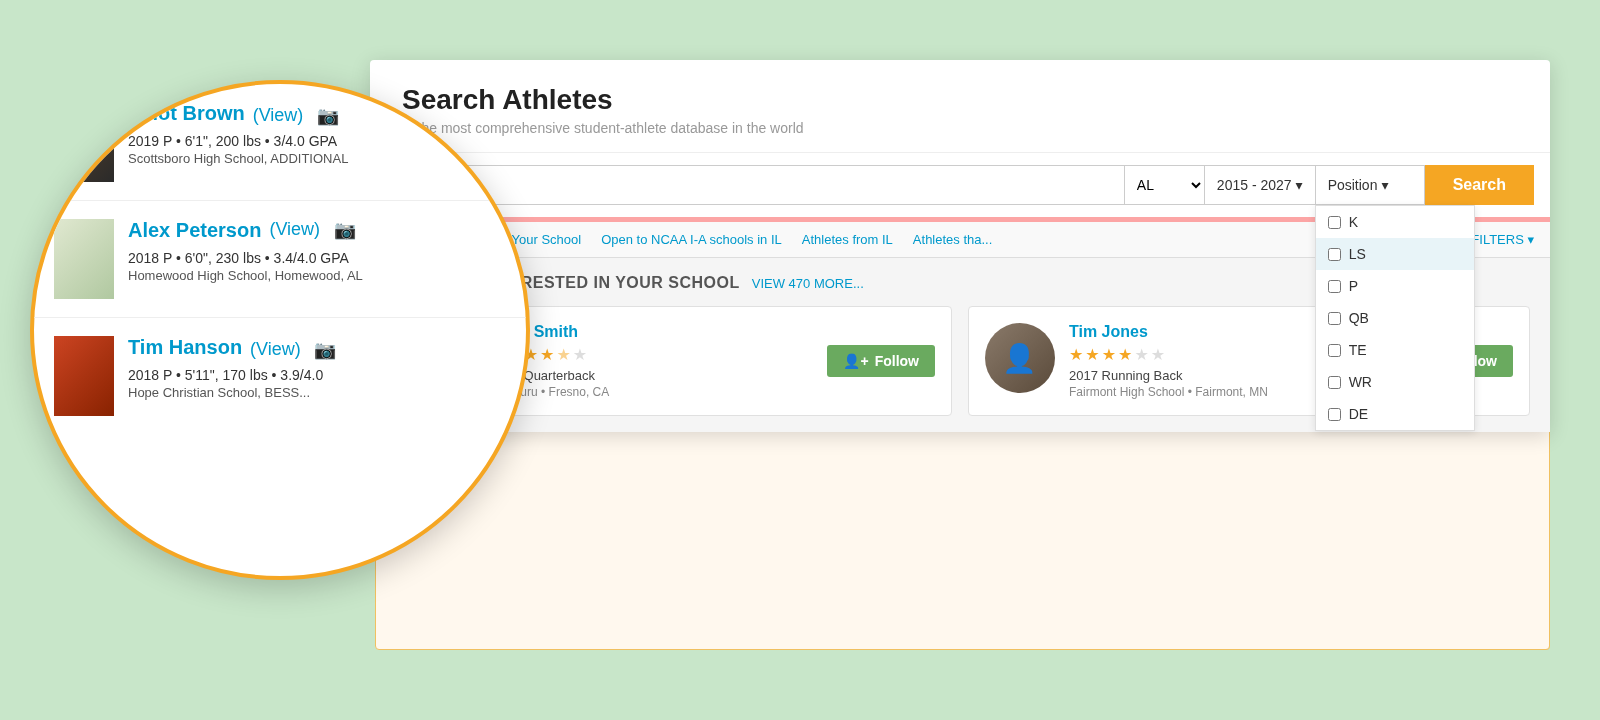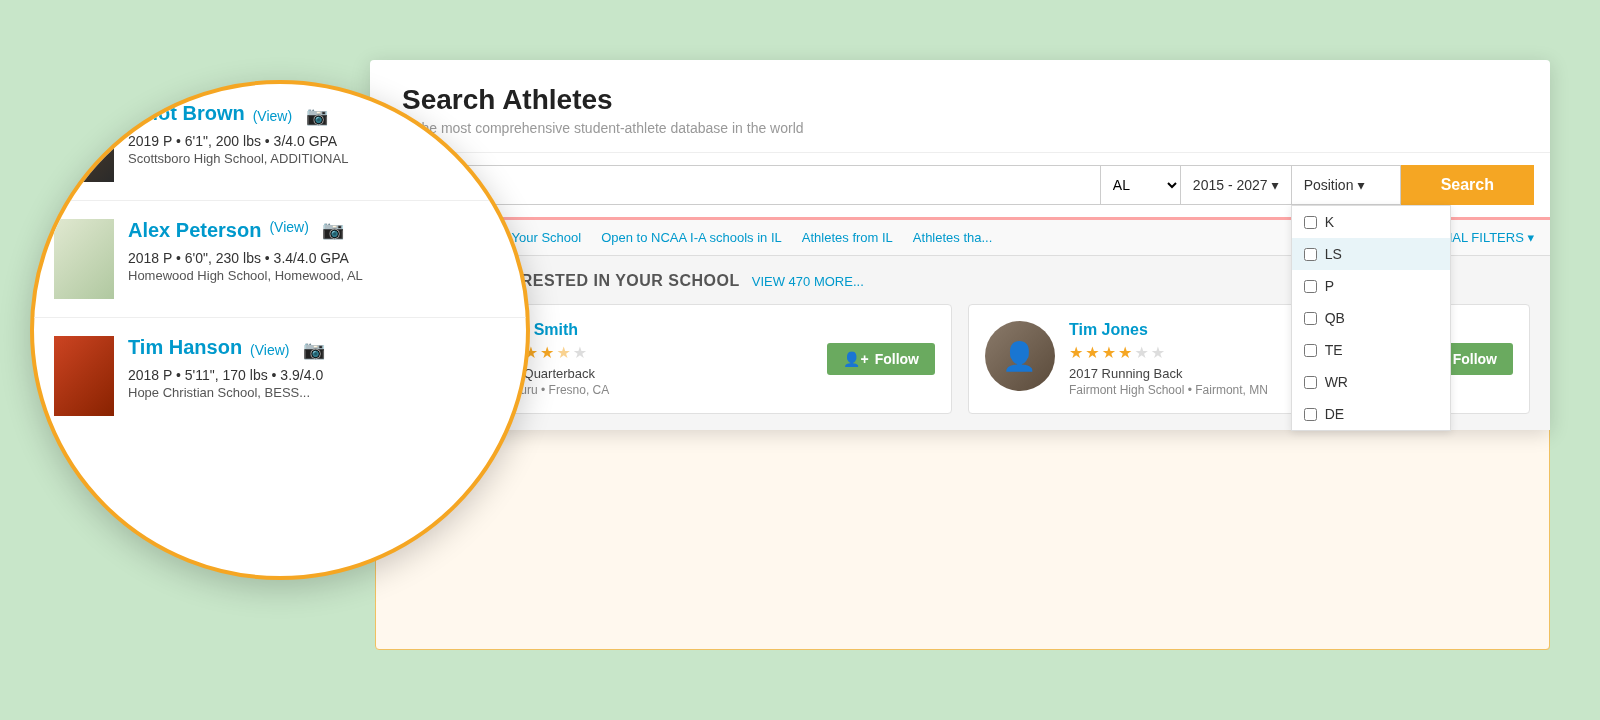--- a/index.html
+++ b/index.html
@@ -40,21 +40,21 @@
       color: #999;
       font-size: 14px;
     }
 
     
     .search-row {
       display: flex;
       align-items: center;
       padding: 12px 16px;
       background: #fff;
-      border-bottom: 3px solid #fca5a5;
+      border-bottom: 5px solid #fca5a5;
       gap: 0;
     }
 
     .search-input {
       flex: 1;
       border: 1px solid #ccc;
       padding: 10px 14px;
       font-size: 14px;
       border-right: none;
       outline: none;
@@ -100,21 +100,21 @@
       align-items: center;
       gap: 4px;
       color: #333;
       position: relative;
     }
 
     .search-btn {
       background: #f5a623;
       color: #fff;
       border: none;
-      padding: 0 40px;
+      padding: 0 28px;
       height: 40px;
       font-size: 16px;
       font-weight: 600;
       cursor: pointer;
       white-space: nowrap;
     }
 
     
     .position-menu {
       position: absolute;
@@ -351,21 +351,21 @@
 
     .list-athlete-name {
       font-size: 20px;
       font-weight: 700;
       color: #0099cc;
       margin-bottom: 4px;
     }
 
     .view-link {
       color: #0099cc;
-      font-size: 14px;
+      font-size: 18px;
     }
 
     .camera-icon {
       color: #888;
       font-size: 18px;
       margin-left: 6px;
     }
 
     .list-athlete-details {
       font-size: 14px;

